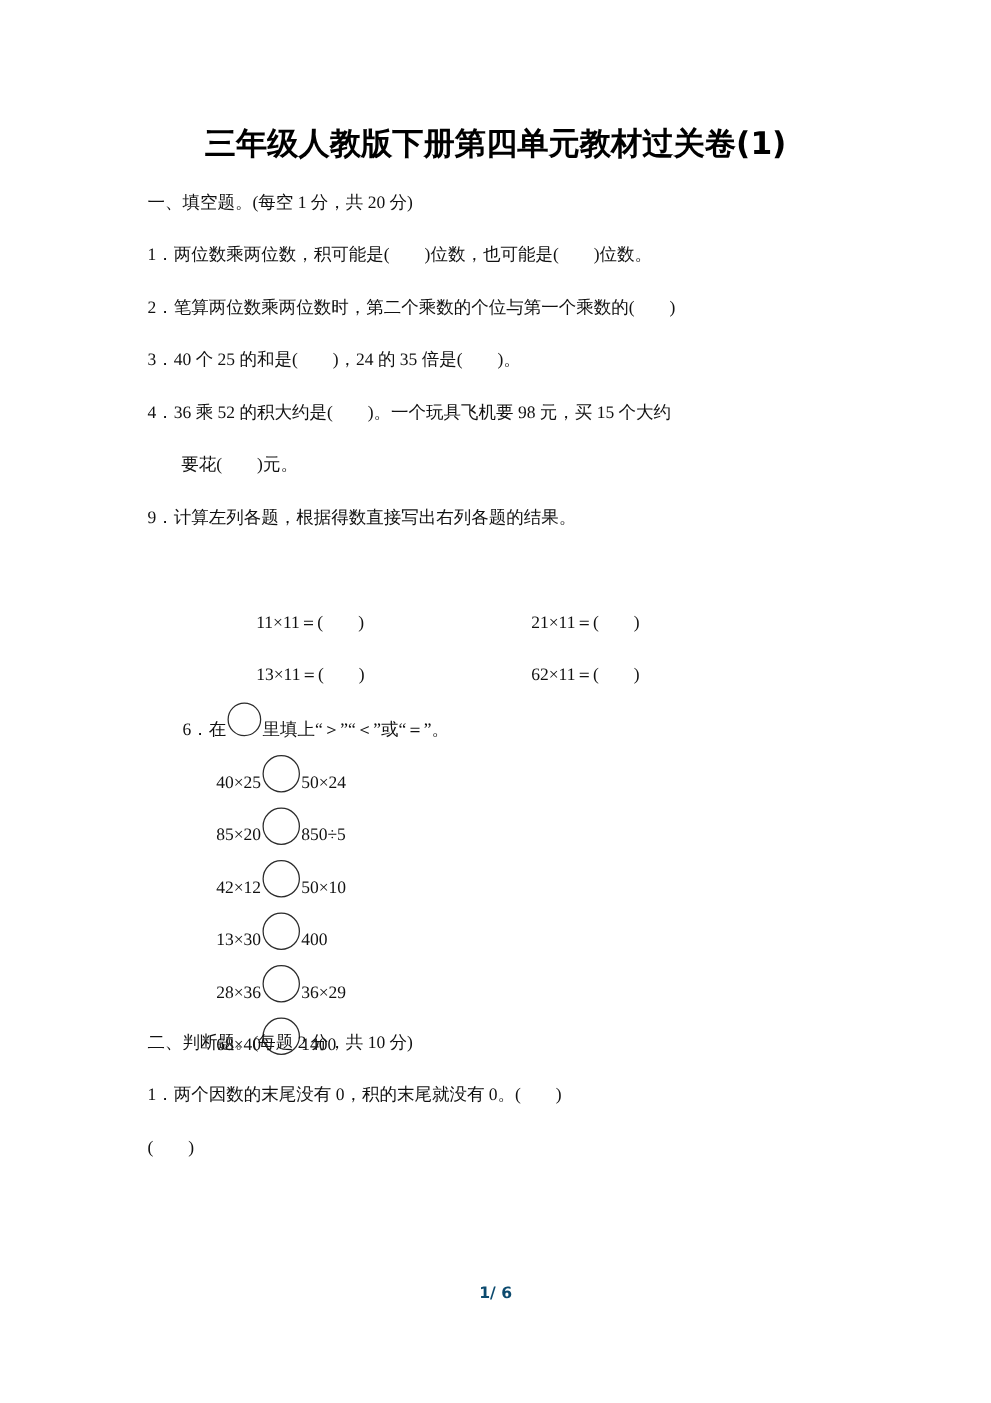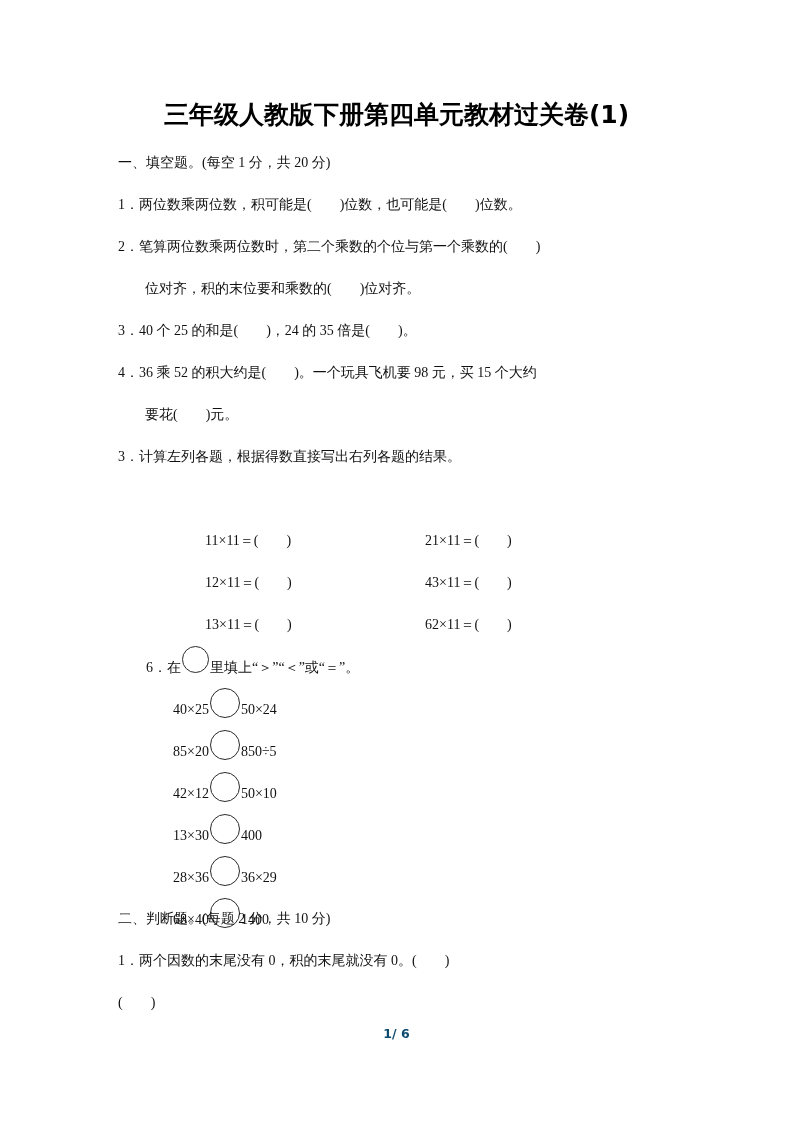--- a/index.html
+++ b/index.html
@@ -88,34 +88,30 @@
   <h1 class="doc-title">三年级人教版下册第四单元教材过关卷(1)</h1>
 
   <div class="content">
 
     <section>
       <div class="line">一、填空题。(每空 1 分，共 20 分)</div>
 
       <div class="line">1．两位数乘两位数，积可能是(　　)位数，也可能是(　　)位数。</div>
 
       <div class="line">2．笔算两位数乘两位数时，第二个乘数的个位与第一个乘数的(　　)</div>
-      <div class="line indent">位对齐，积的末位要和乘数的(　　)位对齐。</div>
 
       <div class="line">3．40 个 25 的和是(　　)，24 的 35 倍是(　　)。</div>
 
       <div class="line">4．36 乘 52 的积大约是(　　)。一个玩具飞机要 98 元，买 15 个大约</div>
       <div class="line indent">要花(　　)元。</div>
 
-      <div class="line">3．计算左列各题，根据得数直接写出右列各题的结果。</div>
+      <div class="line">9．计算左列各题，根据得数直接写出右列各题的结果。</div>
 
       <div class="line indent">
         <span class="calc-left">11×11＝(　　)</span><span>21×11＝(　　)</span>
-      </div>
-      <div class="line indent">
-        <span class="calc-left">12×11＝(　　)</span><span>43×11＝(　　)</span>
       </div>
       <div class="line indent">
         <span class="calc-left">13×11＝(　　)</span><span>62×11＝(　　)</span>
       </div>
 
       <div class="line">
         <span>6．在</span><span class="circle-inline"></span><span>里填上“＞”“＜”或“＝”。</span>
       </div>
 
       <div class="line indent cmp-row">

